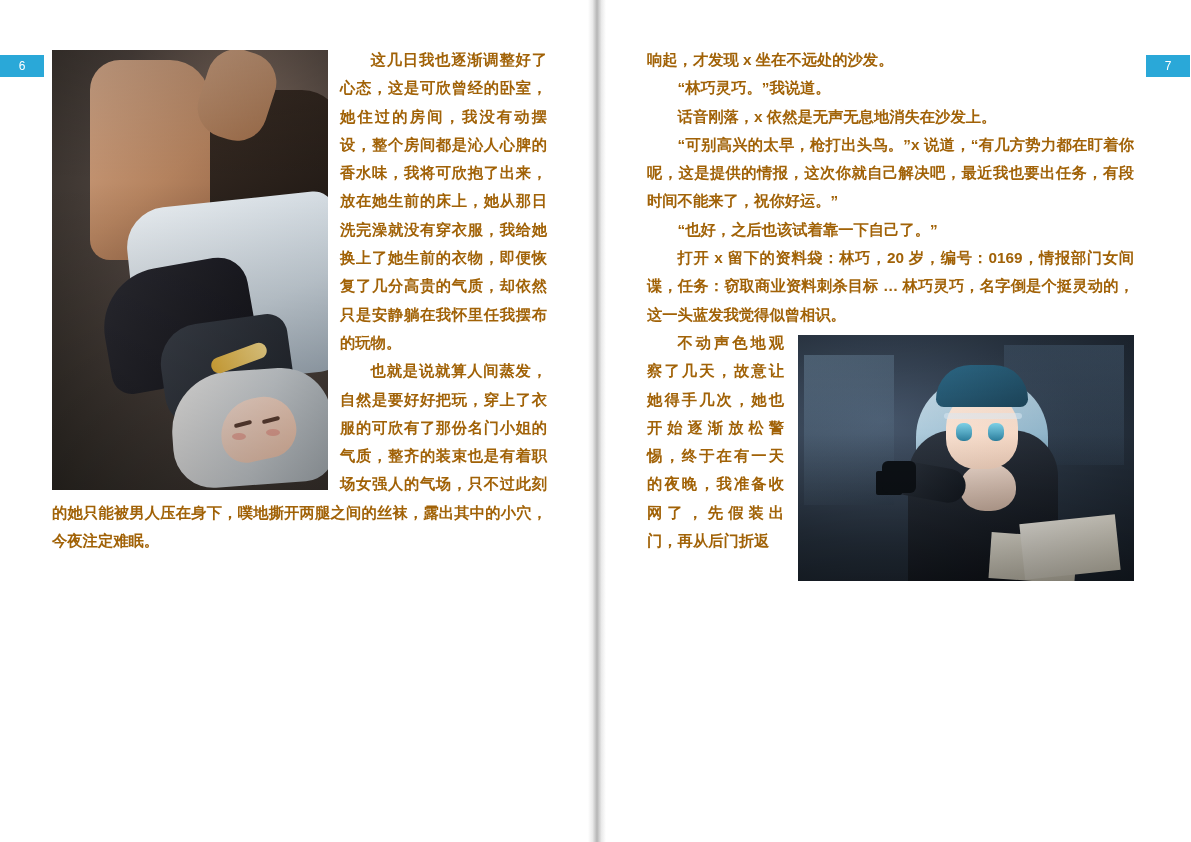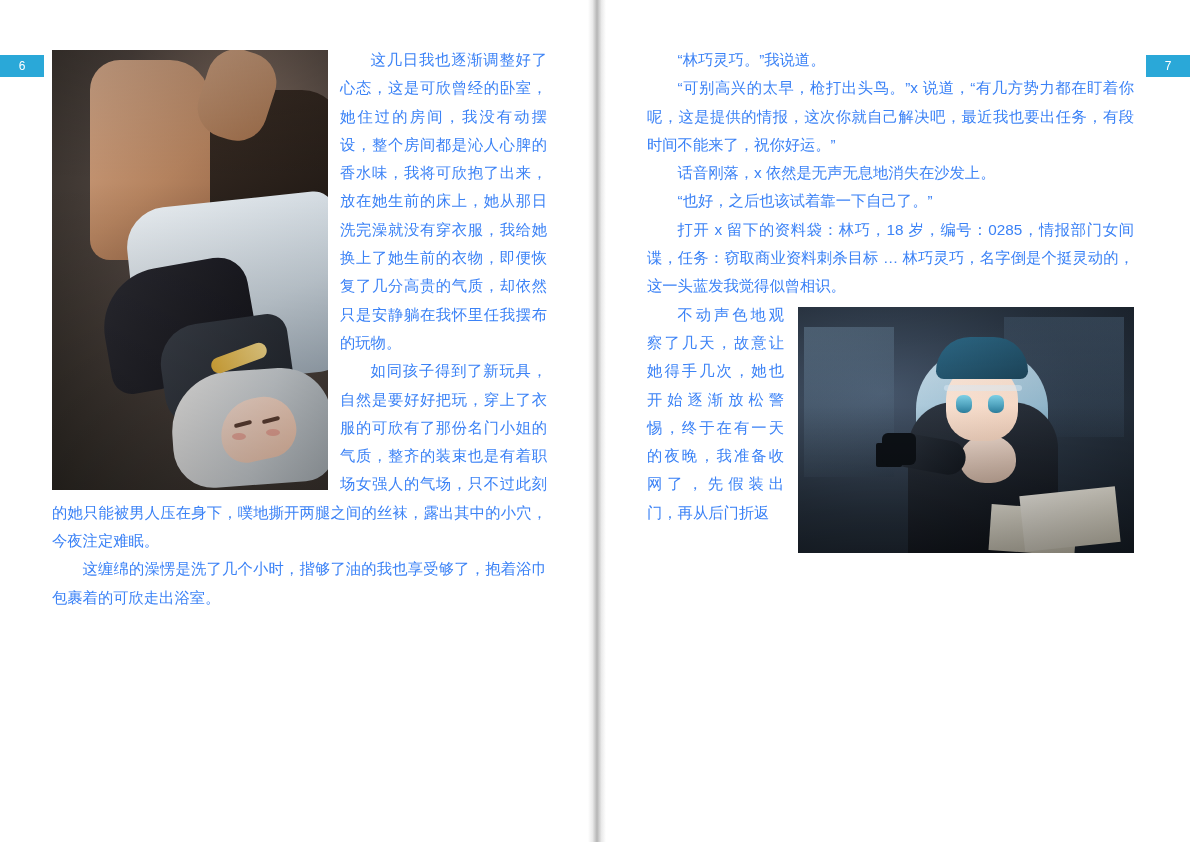--- a/index.html
+++ b/index.html
@@ -59,23 +59,24 @@
     line-height: 22px;
     text-align: center;
   }
   .page-tab.left  { left: 0; }
   .page-tab.right { right: 0; }
 
   .col {
     position: relative;
     font-size: 15.3px;
     line-height: 1.85;
-    color: #3b82f6;
+    color: #a16207;
     text-align: justify;
     text-justify: inter-character;
+    font-weight: bold;
   }
   .col p {
     margin: 0;
     text-indent: 2em;
   }
   .col p.noindent { text-indent: 0; }
 
   
   .illus-left {
     float: left;
@@ -267,36 +268,36 @@
         <div class="il-band"></div>
         <div class="il-face"></div>
         <div class="il-eye e1"></div>
         <div class="il-eye e2"></div>
         <div class="il-blush b1"></div>
         <div class="il-blush b2"></div>
         <div class="il-shade"></div>
       </div>
 
       <p>这几日我也逐渐调整好了心态，这是可欣曾经的卧室，她住过的房间，我没有动摆设，整个房间都是沁人心脾的香水味，我将可欣抱了出来，放在她生前的床上，她从那日洗完澡就没有穿衣服，我给她换上了她生前的衣物，即便恢复了几分高贵的气质，却依然只是安静躺在我怀里任我摆布的玩物。</p>
-      <p>如同孩子得到了新玩具，自然是要好好把玩，穿上了衣服的可欣有了那份名门小姐的气质，整齐的装束也是有着职场女强人的气场，只不过此刻的她只能被男人压在身下，噗地撕开两腿之间的丝袜，露出其中的小穴，今夜注定难眠。</p>
-      <p>这缠绵的澡愣是洗了几个小时，揩够了油的我也享受够了，抱着浴巾包裹着的可欣走出浴室。</p>
+      <p>也就是说就算人间蒸发，自然是要好好把玩，穿上了衣服的可欣有了那份名门小姐的气质，整齐的装束也是有着职场女强人的气场，只不过此刻的她只能被男人压在身下，噗地撕开两腿之间的丝袜，露出其中的小穴，今夜注定难眠。</p>
     </div>
   </div>
 
   <div class="gutter"></div>
 
   <div class="page right">
     <div class="page-tab right">7</div>
 
     <div class="col">
+      <p class="noindent">响起，才发现 x 坐在不远处的沙发。</p>
       <p>“林巧灵巧。”我说道。</p>
+      <p>话音刚落，x 依然是无声无息地消失在沙发上。</p>
       <p>“可别高兴的太早，枪打出头鸟。”x 说道，“有几方势力都在盯着你呢，这是提供的情报，这次你就自己解决吧，最近我也要出任务，有段时间不能来了，祝你好运。”</p>
-      <p>话音刚落，x 依然是无声无息地消失在沙发上。</p>
       <p>“也好，之后也该试着靠一下自己了。”</p>
-      <p>打开 x 留下的资料袋：林巧，18 岁，编号：0285，情报部门女间谍，任务：窃取商业资料刺杀目标 … 林巧灵巧，名字倒是个挺灵动的，这一头蓝发我觉得似曾相识。</p>
+      <p>打开 x 留下的资料袋：林巧，20 岁，编号：0169，情报部门女间谍，任务：窃取商业资料刺杀目标 … 林巧灵巧，名字倒是个挺灵动的，这一头蓝发我觉得似曾相识。</p>
 
       <div class="clearfix">
         <div class="illus-right">
           <div class="ir-bg"></div>
           <div class="ir-panelA"></div>
           <div class="ir-panelB"></div>
           <div class="ir-hair-back"></div>
           <div class="ir-suit"></div>
           <div class="ir-chest"></div>
           <div class="ir-face"></div>

